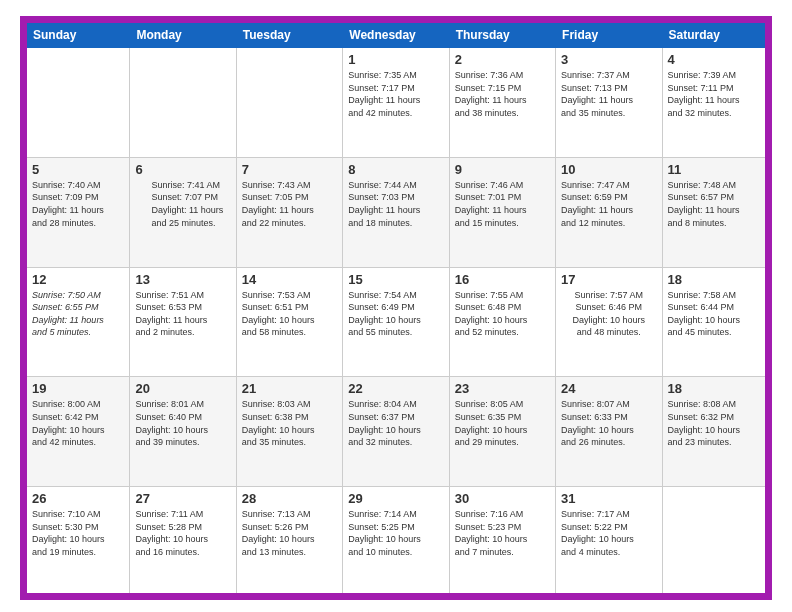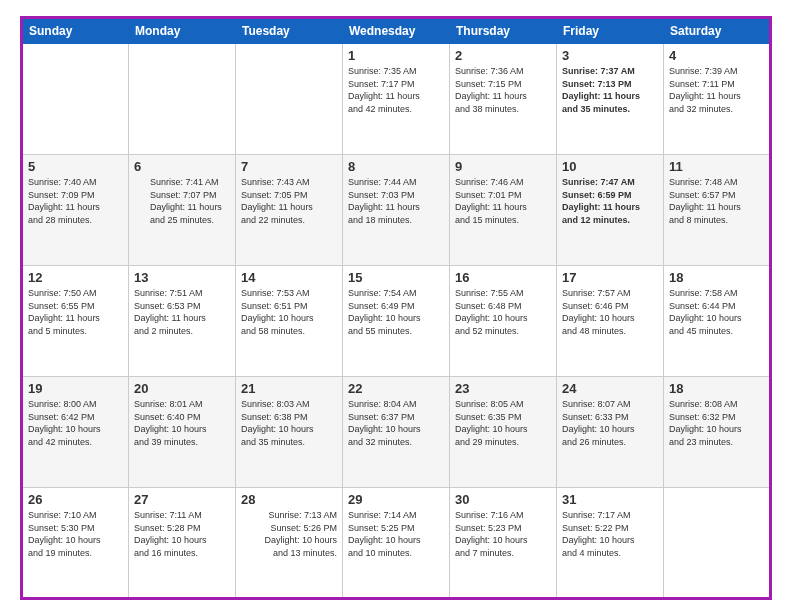--- a/index.html
+++ b/index.html
@@ -47,21 +47,21 @@
       font-weight: bold;
       color: #333;
       line-height: 1.1;
     }
     .subtitle {
       font-size: 14px;
       color: #555;
     }
     .calendar {
       flex: 1;
-      border: 3px solid #a21caf;
+      border: 7px solid #a21caf;
       border-collapse: collapse;
       width: 100%;
       table-layout: fixed;
     }
     .calendar th {
       background-color: #1565c0;
       color: #fff;
       font-size: 12px;
       font-weight: bold;
       padding: 5px 6px;
@@ -129,21 +129,21 @@
           </td>
           <td>
             <span class="day-num">2</span>
             <div class="day-info" style="white-space: pre-line;">Sunrise: 7:36 AM
 Sunset: 7:15 PM
 Daylight: 11 hours
 and 38 minutes.</div>
           </td>
           <td>
             <span class="day-num">3</span>
-            <div class="day-info" style="white-space: pre-line; font-weight: bold;">Sunrise: 7:37 AM
+            <div class="day-info" style="white-space: pre-line;">Sunrise: 7:37 AM
 Sunset: 7:13 PM
 Daylight: 11 hours
 and 35 minutes.</div>
           </td>
           <td>
             <span class="day-num">4</span>
             <div class="day-info" style="white-space: pre-line;">Sunrise: 7:39 AM
 Sunset: 7:11 PM
 Daylight: 11 hours
 and 32 minutes.</div>
@@ -180,37 +180,37 @@
           </td>
           <td>
             <span class="day-num">9</span>
             <div class="day-info" style="white-space: pre-line;">Sunrise: 7:46 AM
 Sunset: 7:01 PM
 Daylight: 11 hours
 and 15 minutes.</div>
           </td>
           <td>
             <span class="day-num">10</span>
-            <div class="day-info" style="white-space: pre-line; font-weight: bold;">Sunrise: 7:47 AM
+            <div class="day-info" style="white-space: pre-line;">Sunrise: 7:47 AM
 Sunset: 6:59 PM
 Daylight: 11 hours
 and 12 minutes.</div>
           </td>
           <td>
             <span class="day-num">11</span>
             <div class="day-info" style="white-space: pre-line;">Sunrise: 7:48 AM
 Sunset: 6:57 PM
 Daylight: 11 hours
 and 8 minutes.</div>
           </td>
         </tr>
         <tr class="row-white">
           <td>
             <span class="day-num">12</span>
-            <div class="day-info" style="white-space: pre-line;">Sunrise: 7:50 AM
+            <div class="day-info" style="white-space: pre-line; font-style: italic;">Sunrise: 7:50 AM
 Sunset: 6:55 PM
 Daylight: 11 hours
 and 5 minutes.</div>
           </td>
           <td>
             <span class="day-num">13</span>
             <div class="day-info" style="white-space: pre-line;">Sunrise: 7:51 AM
 Sunset: 6:53 PM
 Daylight: 11 hours
 and 2 minutes.</div>
@@ -231,21 +231,21 @@
           </td>
           <td>
             <span class="day-num">16</span>
             <div class="day-info" style="white-space: pre-line;">Sunrise: 7:55 AM
 Sunset: 6:48 PM
 Daylight: 10 hours
 and 52 minutes.</div>
           </td>
           <td>
             <span class="day-num">17</span>
-            <div class="day-info" style="white-space: pre-line;">Sunrise: 7:57 AM
+            <div class="day-info" style="white-space: pre-line; text-align: center;">Sunrise: 7:57 AM
 Sunset: 6:46 PM
 Daylight: 10 hours
 and 48 minutes.</div>
           </td>
           <td>
             <span class="day-num">18</span>
             <div class="day-info" style="white-space: pre-line;">Sunrise: 7:58 AM
 Sunset: 6:44 PM
 Daylight: 10 hours
 and 45 minutes.</div>
@@ -312,21 +312,21 @@
           </td>
           <td>
             <span class="day-num">27</span>
             <div class="day-info" style="white-space: pre-line;">Sunrise: 7:11 AM
 Sunset: 5:28 PM
 Daylight: 10 hours
 and 16 minutes.</div>
           </td>
           <td>
             <span class="day-num">28</span>
-            <div class="day-info" style="white-space: pre-line; text-align: right;">Sunrise: 7:13 AM
+            <div class="day-info" style="white-space: pre-line;">Sunrise: 7:13 AM
 Sunset: 5:26 PM
 Daylight: 10 hours
 and 13 minutes.</div>
           </td>
           <td>
             <span class="day-num">29</span>
             <div class="day-info" style="white-space: pre-line;">Sunrise: 7:14 AM
 Sunset: 5:25 PM
 Daylight: 10 hours
 and 10 minutes.</div>

